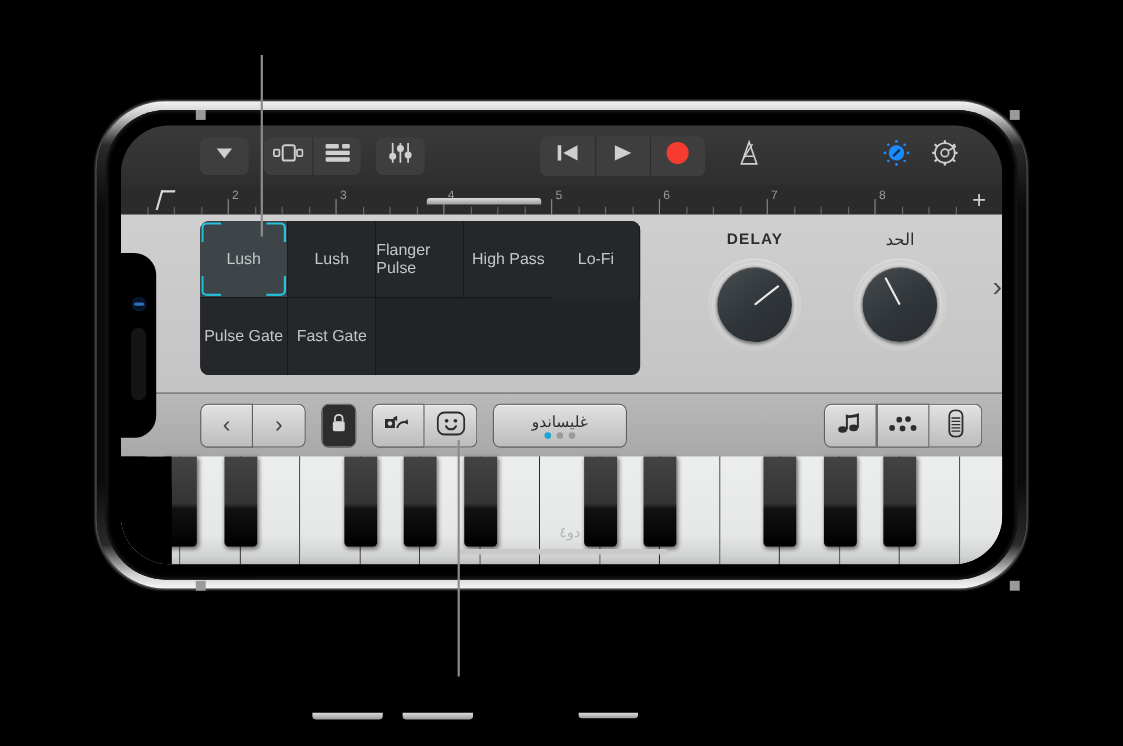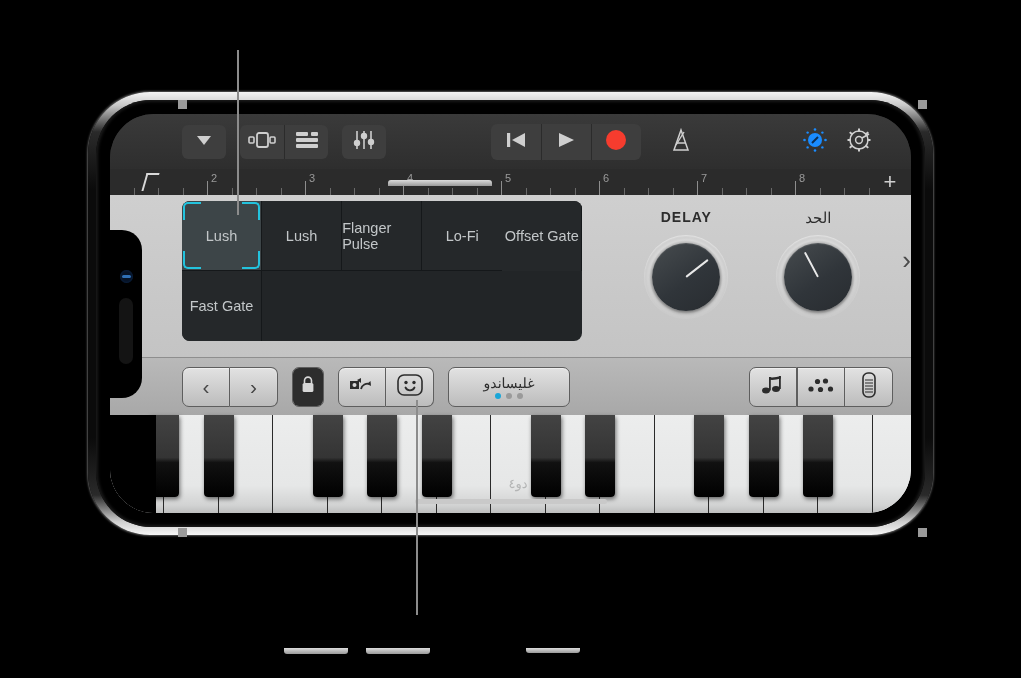--- a/index.html
+++ b/index.html
@@ -397,25 +397,29 @@
               <div class="preset">
                 <i></i>
                 <span>Lush</span>
               </div>
               <div class="preset">
                 <i></i>
                 <span>Flanger Pulse</span>
               </div>
               <div class="preset">
                 <i></i>
+                <span>High Pass</span>
+              </div>
+              <div class="preset">
+                <i></i>
                 <span>Lo-Fi</span>
               </div>
               <div class="preset">
                 <i></i>
-                <span>Offset Gate</span>
+                <span>Pulse Gate</span>
               </div>
               <div class="preset">
                 <i></i>
                 <span>Fast Gate</span>
               </div>
             </div>
           <div id="knobs">
               <div class="knob-wrap">
                 <div class="knob-label">DELAY</div>
                 <div class="knob-ring">

